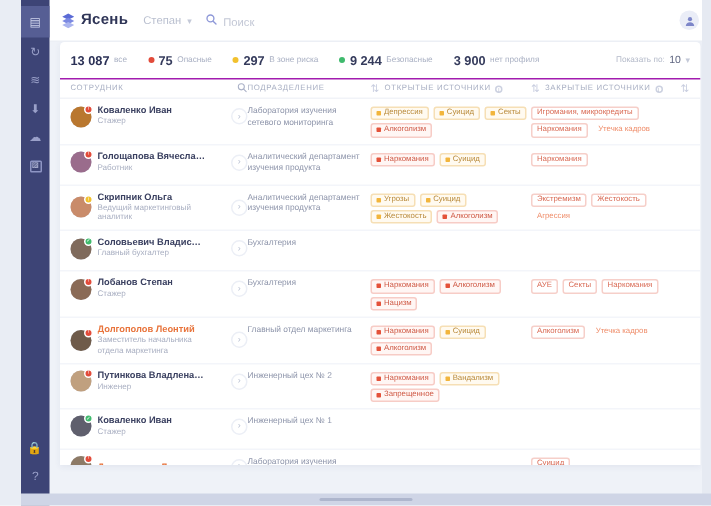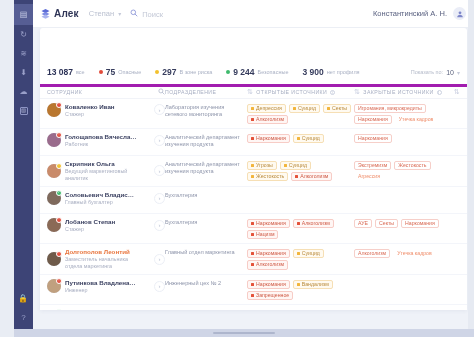--- a/index.html
+++ b/index.html
@@ -107,23 +107,22 @@
   .card {
     background:#fff; border-radius:3px 3px 0 0;
     box-shadow:0 1px 4px rgba(60,70,110,.07);
     height:calc(100% - 27px);
     display:flex; flex-direction:column;
     overflow:hidden;
   }
   
   .stats {
     height:19px; display:flex; align-items:center;
-    padding:12px 7px; border-bottom:3px solid #a21caf;
+    padding:12px 7px; border-bottom:1px solid #a21caf;
     position:relative;
-    margin-top:32px;
   }
   .stat { display:flex; align-items:center; gap:3px; margin-right:14px; }
   .stat .dot { width:4px;height:4px;border-radius:50%; }
   .stat .num { font-size:8.5px; font-weight:bold; color:#353b5c; }
   .stat .lbl { font-size:5.5px; color:#a9b0c3; }
   .stat.is-active .num { color:#2b3156; }
   .per-page {
     margin-left:auto; display:flex; align-items:center; gap:3px;
     color:#b4bac9; font-size:5.5px;
   }
@@ -277,40 +276,39 @@
 
   <div class="topbar">
     <div class="brand">
       <span class="brand-mark">
         <svg width="11" height="11" viewBox="0 0 22 22">
           <path d="M11 2 L19 6.2 L11 10.4 L3 6.2 Z" fill="#5b6bd6"></path>
           <path d="M11 7.8 L19 12 L11 16.2 L3 12 Z" fill="#7b89e2"></path>
           <path d="M11 13.2 L19 17.4 L11 21.6 L3 17.4 Z" fill="#aab4ee"></path>
         </svg>
       </span>
-      <span class="brand-name">Алек</span>
+      <span class="brand-name">Ясень</span>
     </div>
 
     <div class="persons-sel">
       <span>Степан</span>
       <span class="chev">▾</span>
     </div>
 
     <div class="search-wrap">
       <span class="search-ico">
         <svg width="8" height="8" viewBox="0 0 16 16" fill="none">
           <circle cx="6.6" cy="6.6" r="4.6" stroke="#8e98d8" stroke-width="1.8"></circle>
           <path d="M10.2 10.2 L14 14" stroke="#8e98d8" stroke-width="1.8" stroke-linecap="round"></path>
         </svg>
       </span>
       <input class="search-input" placeholder="Поиск" style="">
     </div>
 
     <div class="user-wrap">
-      <span class="user-name">Константинский А. Н.</span>
       <span class="avatar-btn">
         <svg width="8" height="8" viewBox="0 0 16 16">
           <circle cx="8" cy="5.6" r="2.8" fill="#7d86c9"></circle>
           <path d="M2.4 14.6c0-3.2 2.5-5 5.6-5s5.6 1.8 5.6 5z" fill="#7d86c9"></path>
         </svg>
       </span>
     </div>
   </div>
 
   <div class="content">

